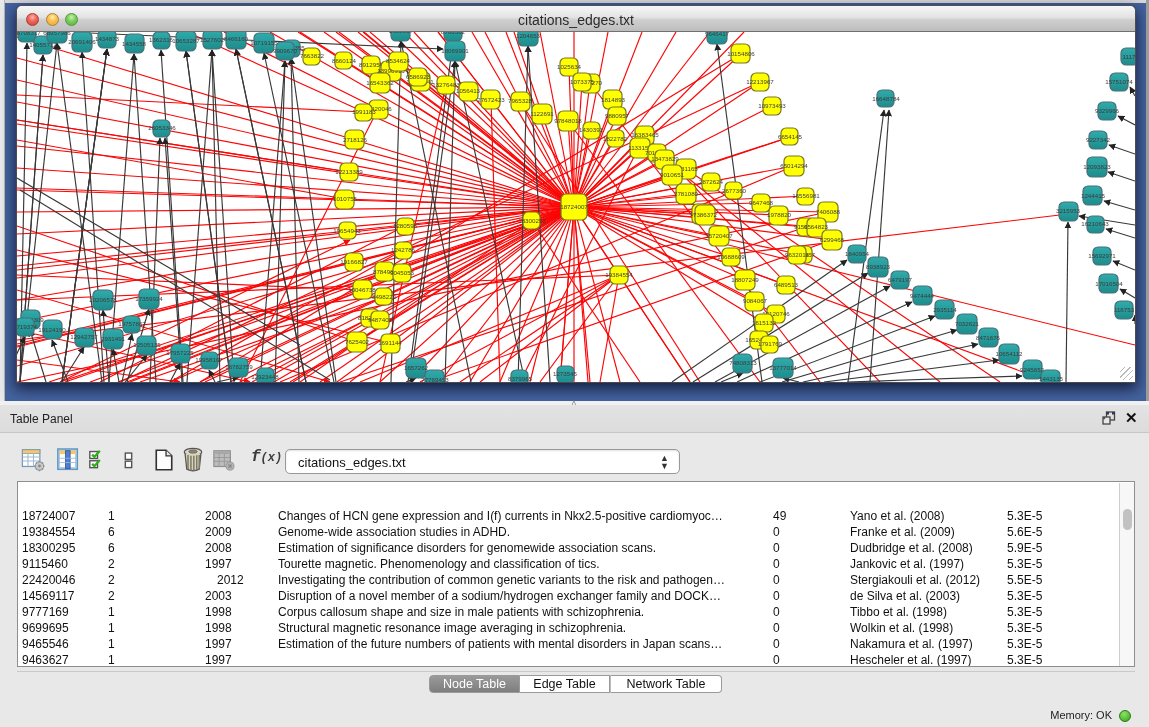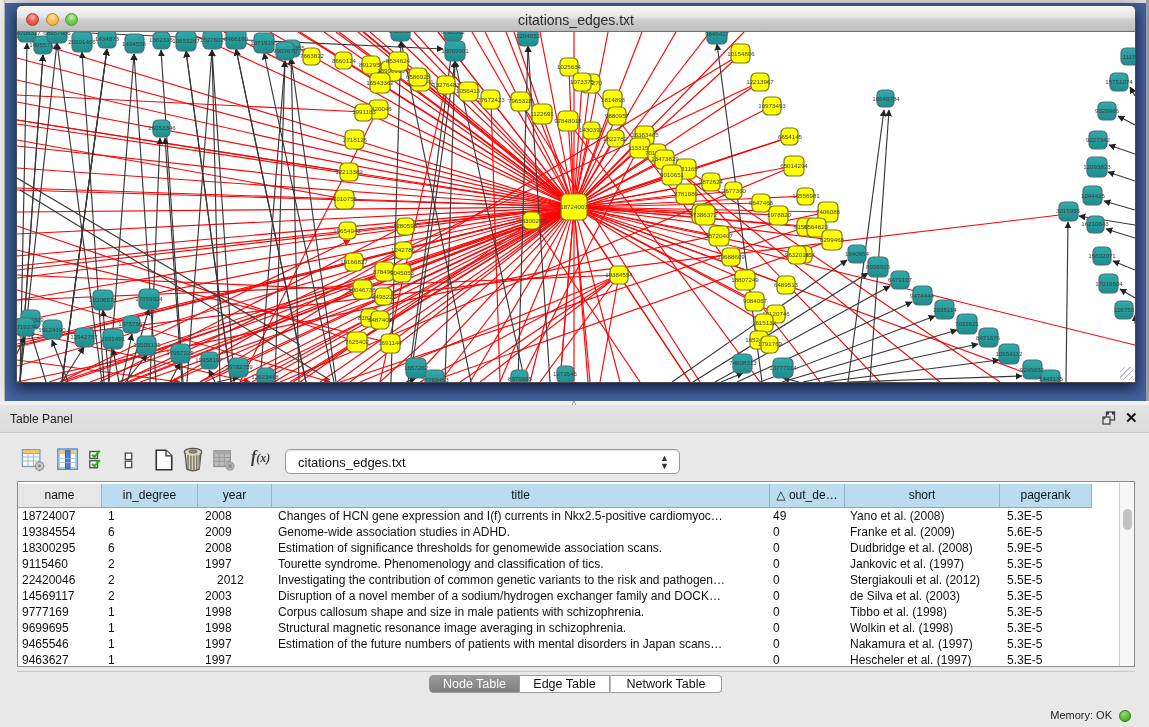--- a/index.html
+++ b/index.html
@@ -695,39 +695,30 @@
  <path d="M2.5 7.5 L4.5 26 Q12 30 19.5 26 L21.5 7.5" fill="#d8d3bd" stroke="#555" stroke-width="1.5"></path>
  <path d="M6 9v17M9.5 10v18M13 10v18M16.5 9.5v17.5M19.5 9v16" stroke="#7d7966" stroke-width="1.8"></path>
 </svg>
 <svg class="abs" style="left:211px;top:13px" width="26" height="21" viewBox="0 0 29 28">
  <rect x="1" y="1" width="22" height="21" fill="#bdbdbd" stroke="#8f8f8f" stroke-width="1.6"></rect>
  <rect x="1" y="1" width="22" height="4.5" fill="#a8a8a8"></rect>
  <path d="M1 10h22M1 15h22M8 5v17M15 5v17" stroke="#999" stroke-width="1.3"></path>
  <circle cx="22.5" cy="21.5" r="5.4" fill="#b3b3b3" stroke="#909090"></circle>
  <path d="M20.3 19.3l4.4 4.4M24.7 19.3l-4.4 4.4" stroke="#8a8a8a" stroke-width="1.6"></path>
 </svg>
-<div class="abs" style="left:251px;top:11px;font-size:16px;color:#3c3c3c;font-style:italic;font-family:Liberation Serif, serif;font-weight:bold">f<span style="font-size:12px">(x)</span></div>
+<div class="abs" style="left:251px;top:11px;font-size:16px;color:#3c3c3c;font-style:italic;font-family:Liberation Mono, monospace;font-weight:bold">f<span style="font-size:12px">(x)</span></div>
 
     <div id="dd" class="abs">
         <span class="t">citations_edges.txt</span>
         <span class="ar">▲<br>▼</span>
       </div>
   </div>
 </div>
 
 <div id="tbl" class="abs">
-    <div id="thead" class="abs">
-<div class="th" style="left:0px;width:84px;background:#e6e6e6">name</div>
-<div class="th" style="left:84px;width:96px;background:#bbdcee">in_degree</div>
-<div class="th" style="left:180px;width:74px;background:#bbdcee">year</div>
-<div class="th" style="left:254px;width:498px;background:#bbdcee">title</div>
-<div class="th" style="left:752px;width:75px;background:#bbdcee">△ out_de…</div>
-<div class="th" style="left:827px;width:155px;background:#bbdcee">short</div>
-<div class="th" style="left:982px;width:92px;background:#bbdcee">pagerank</div>
-</div>
 <div class="row" style="top:26px">
 <span style="left:4px;max-width:160px">18724007</span>
 <span style="left:90px;max-width:160px">1</span>
 <span style="left:187px;max-width:160px">2008</span>
 <span style="left:260px;max-width:492px">Changes of HCN gene expression and I(f) currents in Nkx2.5-positive cardiomyoc…</span>
 <span style="left:755px;max-width:160px">49</span>
 <span style="left:832px;max-width:160px">Yano et al. (2008)</span>
 <span style="left:989px;max-width:160px">5.3E-5</span>
 </div>
 <div class="row" style="top:42px">
@@ -736,30 +727,30 @@
 <span style="left:187px;max-width:160px">2009</span>
 <span style="left:260px;max-width:492px">Genome-wide association studies in ADHD.</span>
 <span style="left:755px;max-width:160px">0</span>
 <span style="left:832px;max-width:160px">Franke et al. (2009)</span>
 <span style="left:989px;max-width:160px">5.6E-5</span>
 </div>
 <div class="row" style="top:58px">
 <span style="left:4px;max-width:160px">18300295</span>
 <span style="left:90px;max-width:160px">6</span>
 <span style="left:187px;max-width:160px">2008</span>
-<span style="left:260px;max-width:492px">Estimation of significance thresholds for genomewide association scans.</span>
+<span style="left:260px;max-width:492px">Estimation of significance disorders for genomewide association scans.</span>
 <span style="left:755px;max-width:160px">0</span>
 <span style="left:832px;max-width:160px">Dudbridge et al. (2008)</span>
 <span style="left:989px;max-width:160px">5.9E-5</span>
 </div>
 <div class="row" style="top:74px">
 <span style="left:4px;max-width:160px">9115460</span>
 <span style="left:90px;max-width:160px">2</span>
 <span style="left:187px;max-width:160px">1997</span>
-<span style="left:260px;max-width:492px">Tourette syndrome. Phenomenology and classification of tics.</span>
+<span style="left:260px;max-width:492px">Tourette magnetic. Phenomenology and classification of tics.</span>
 <span style="left:755px;max-width:160px">0</span>
 <span style="left:832px;max-width:160px">Jankovic et al. (1997)</span>
 <span style="left:989px;max-width:160px">5.3E-5</span>
 </div>
 <div class="row" style="top:90px">
 <span style="left:4px;max-width:160px">22420046</span>
 <span style="left:90px;max-width:160px">2</span>
 <span style="left:199px;max-width:160px">2012</span>
 <span style="left:260px;max-width:492px">Investigating the contribution of common genetic variants to the risk and pathogen…</span>
 <span style="left:755px;max-width:160px">0</span>

